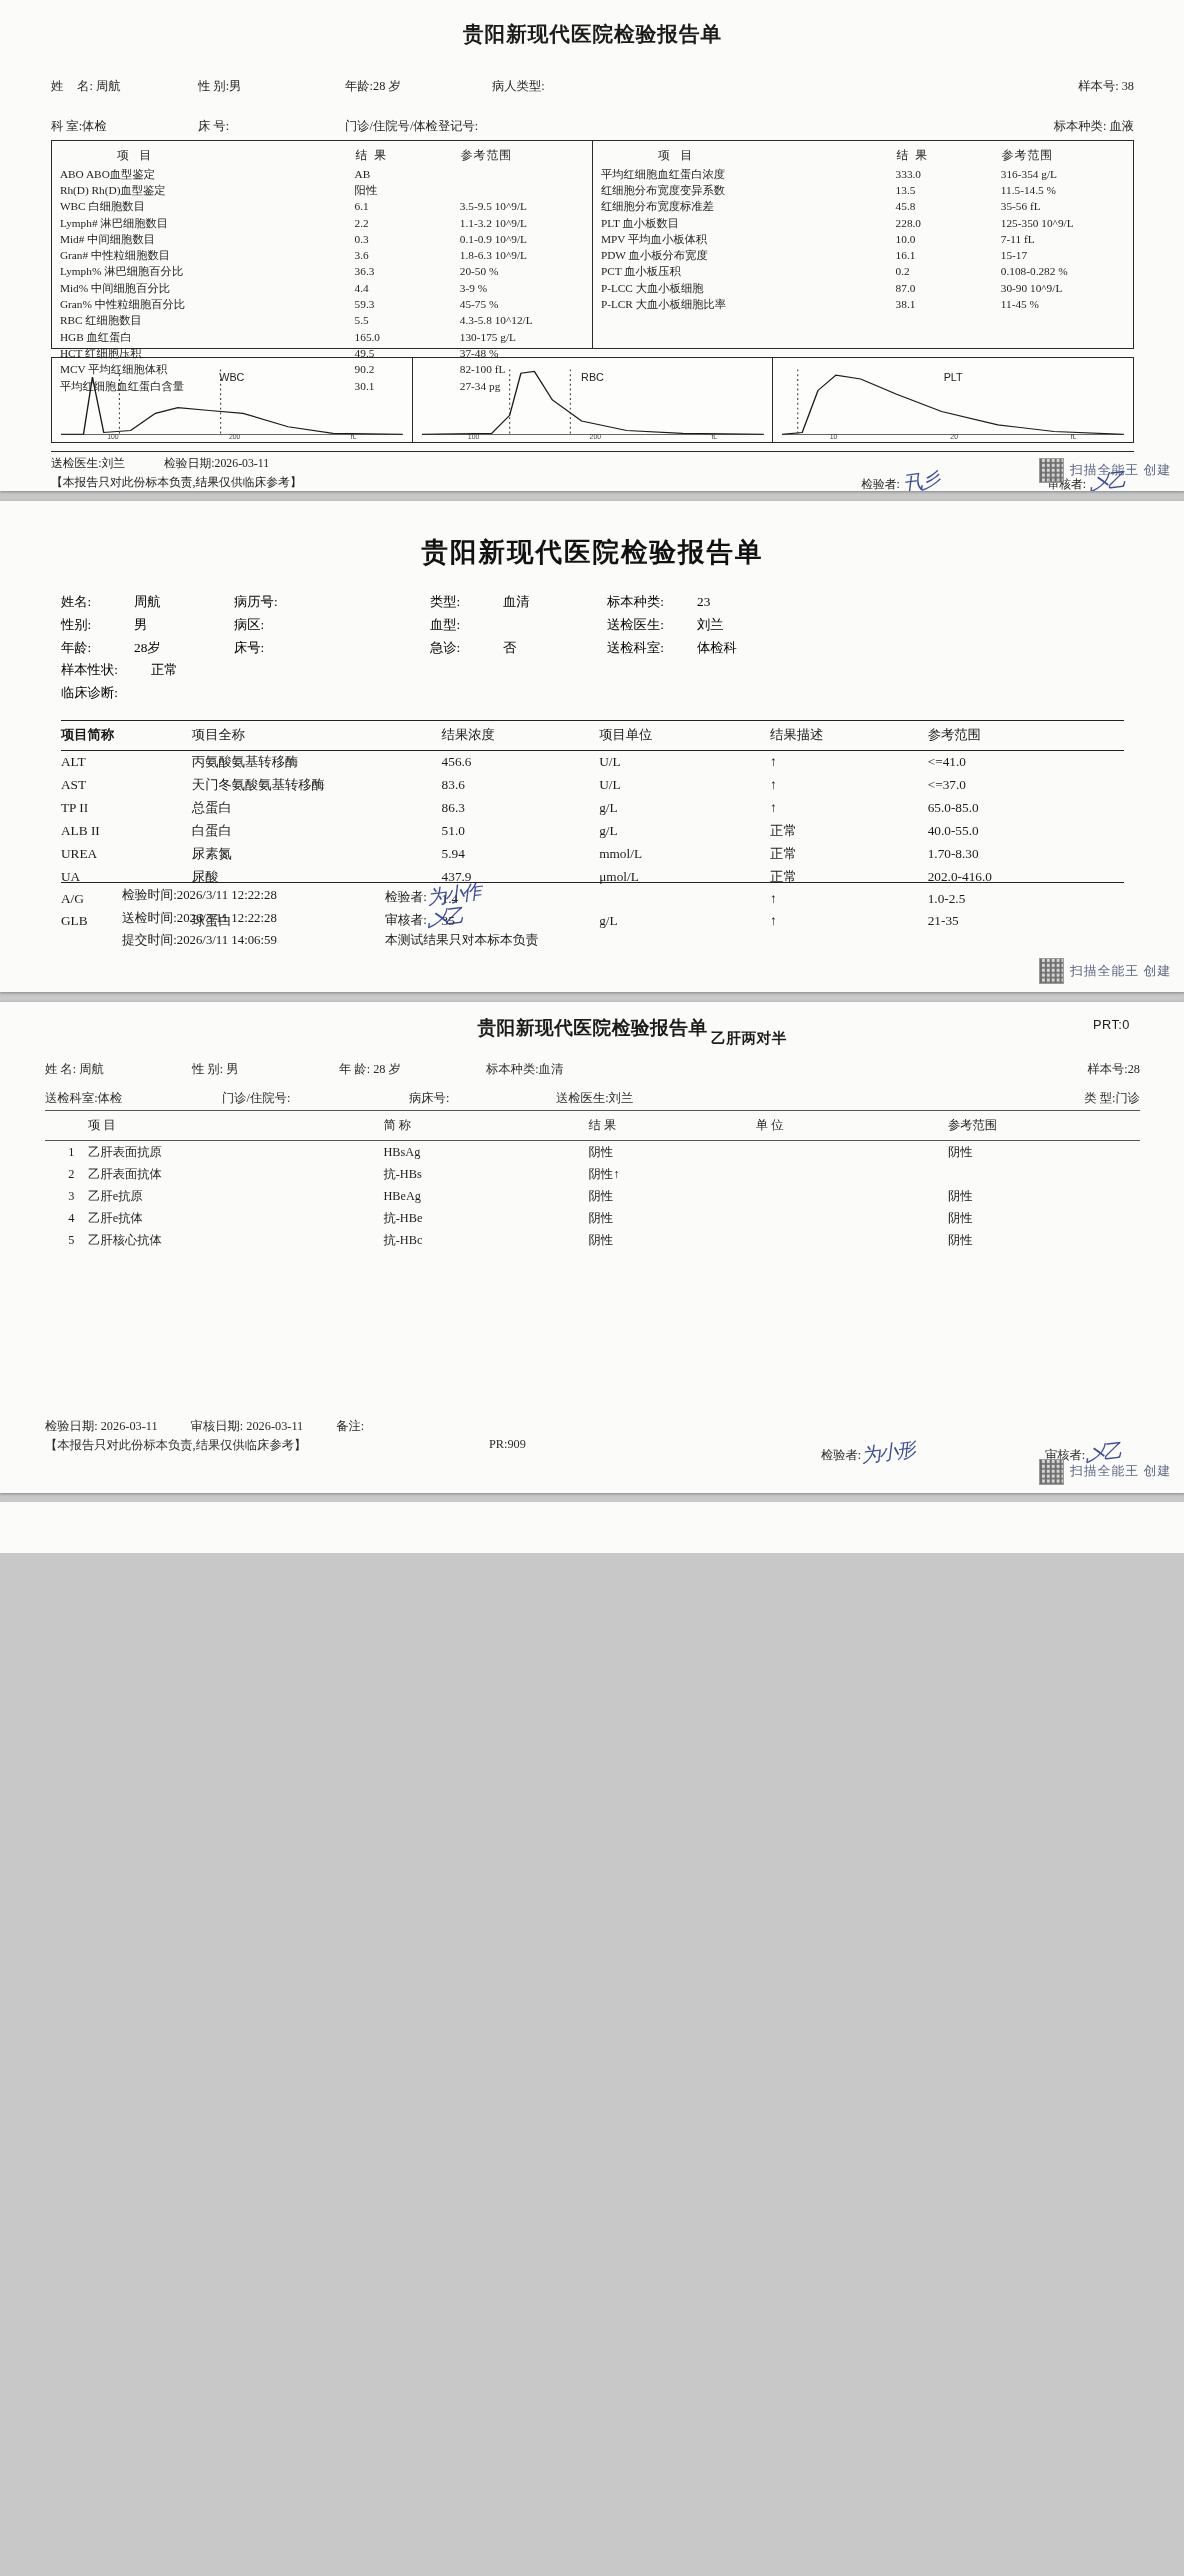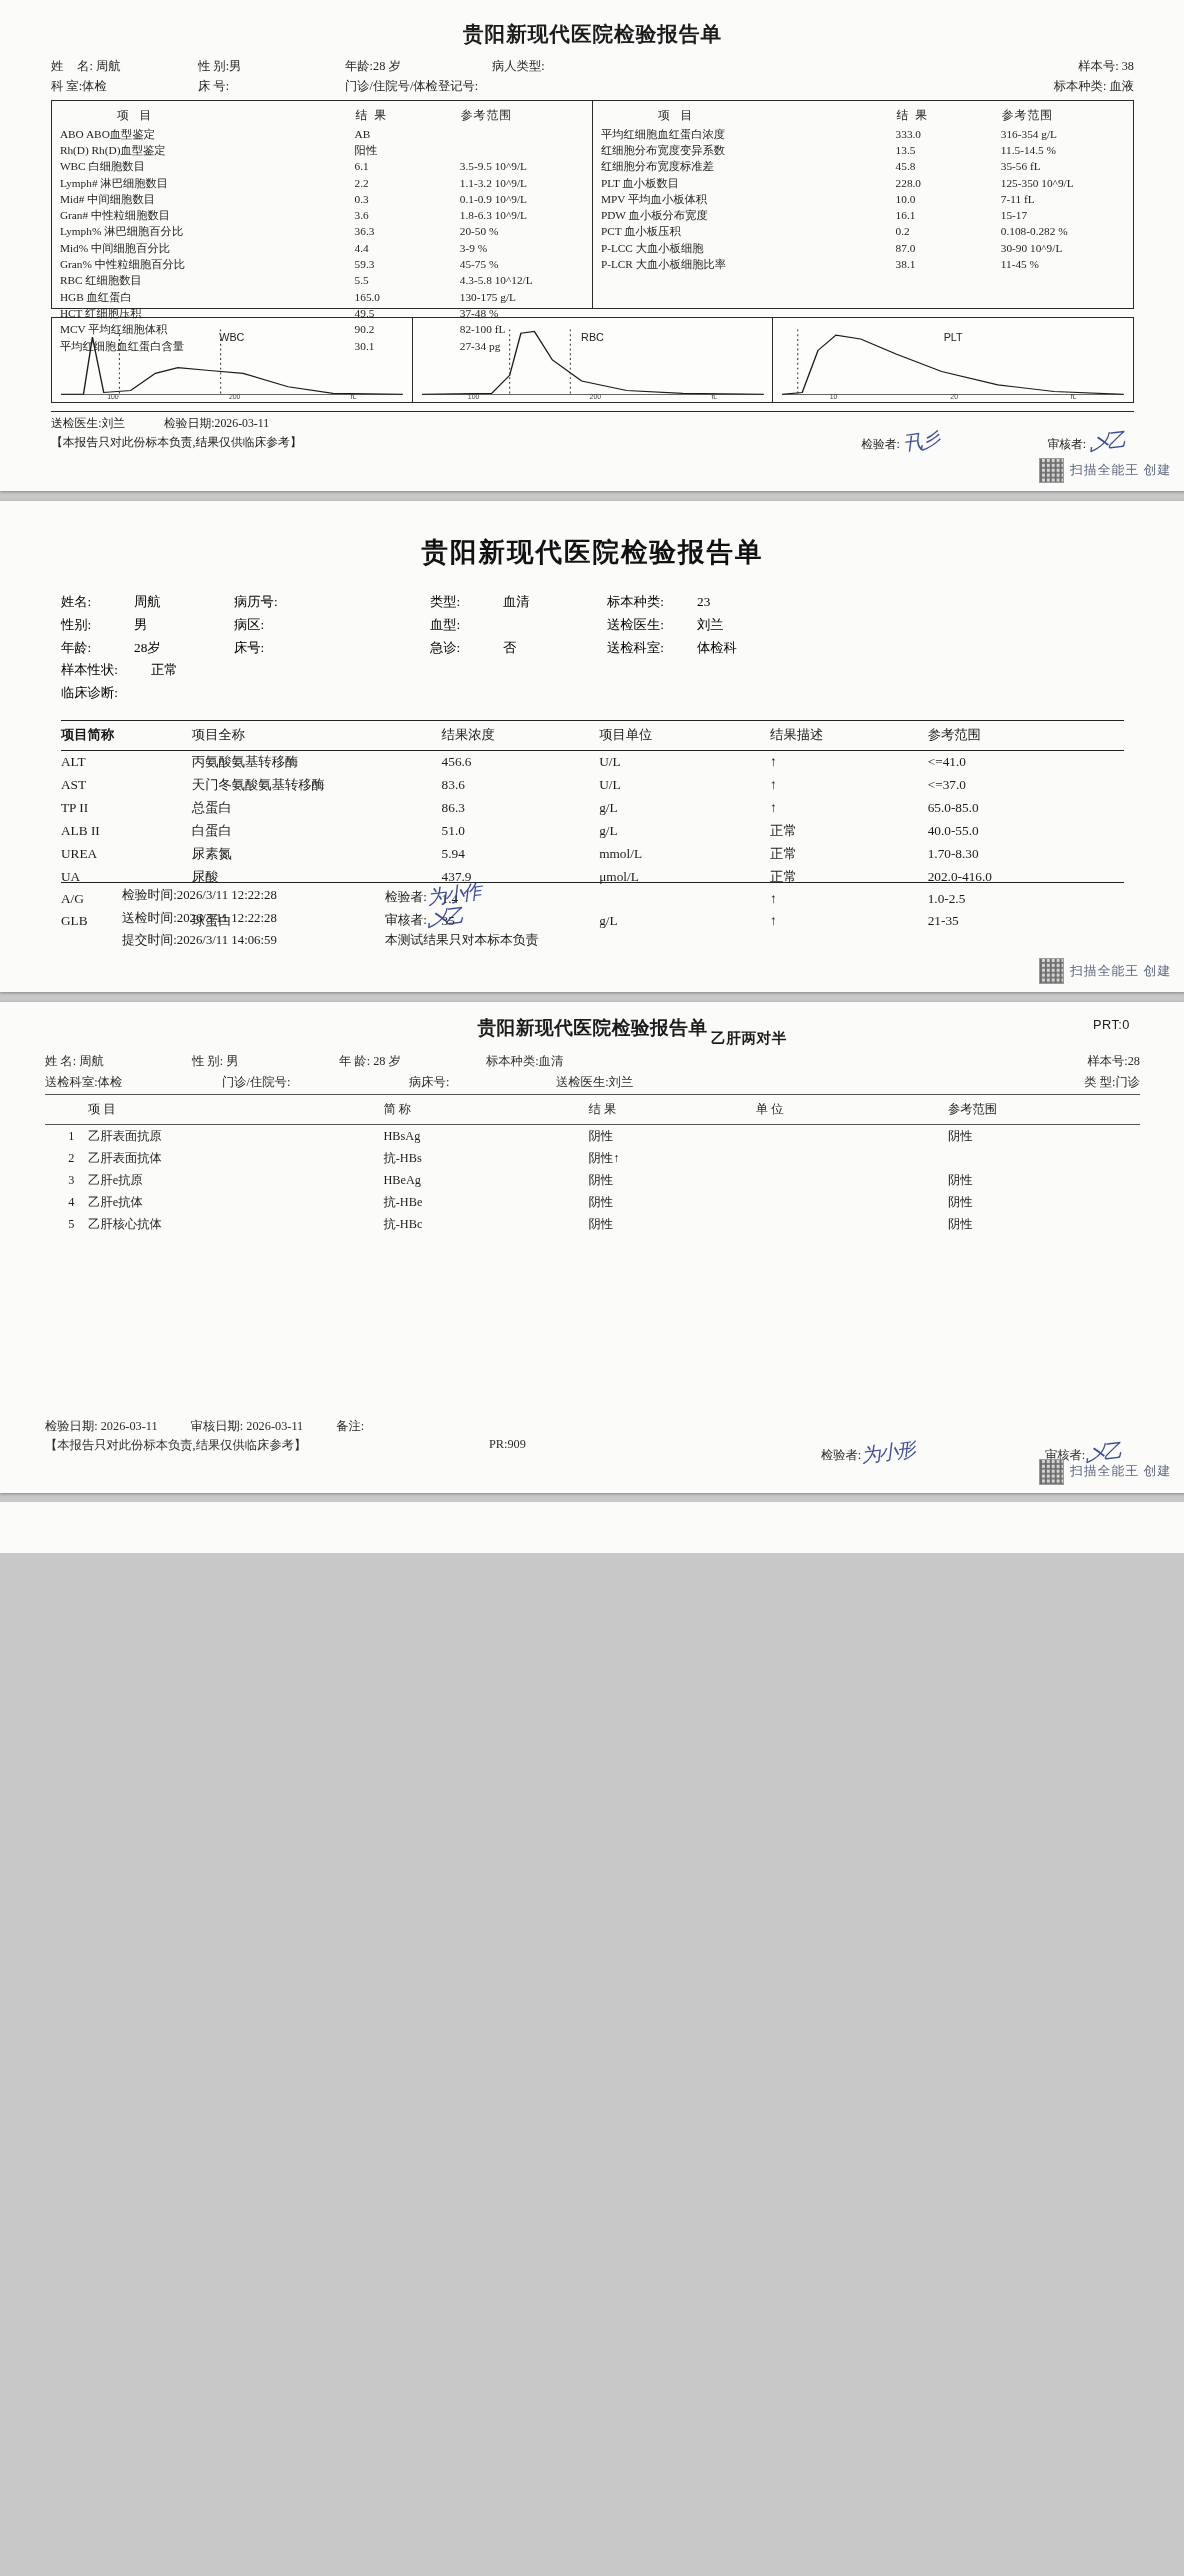--- a/index.html
+++ b/index.html
@@ -54,21 +54,21 @@
     padding-top: 19.6px;
     color: #1b1b1b;
   }
   .s1-meta {
     margin: 9.8px 51px 0 51px;
     font-size: 12.3px;
     color: #1e1e1e;
     line-height: 19.6px;
   }
   .s1-meta .row { display: flex; }
-  .s1-meta .c { white-space: nowrap; }
+  .s1-meta .c { white-space: nowrap; margin-top: 20px; }
 
   .s1-hr { border-top: 1px solid #2a2a2a; margin: 3.9px 51px 0 51px; }
 
   .s1-tablewrap {
     margin: 0 51px;
     border: 1px solid #2a2a2a;
     border-top: none;
     display: flex;
     height: 208px;
   }
@@ -225,21 +225,21 @@
     position: absolute; right: 55px; top: 15.7px;
     font-size: 12.8px; font-weight: normal;
     font-family: "Liberation Sans", sans-serif;
   }
   .s3-meta {
     margin: 9.8px 45px 0 45px;
     font-size: 12.3px; line-height: 20.6px;
     color: #2a2a2a;
   }
   .s3-meta .row { display: flex; }
-  .s3-meta .c { white-space: nowrap; }
+  .s3-meta .c { white-space: nowrap; margin-top: 8px; }
   .s3-rule { border-top: 1px solid #555; margin: 2px 45px; }
   .s3-table {
     margin: 0 45px;
     width: calc(100% - 90px);
     border-collapse: collapse;
     font-size: 12.3px;
     color: #1d1d1d;
   }
   .s3-table th {
     font-weight: normal; text-align: left;

